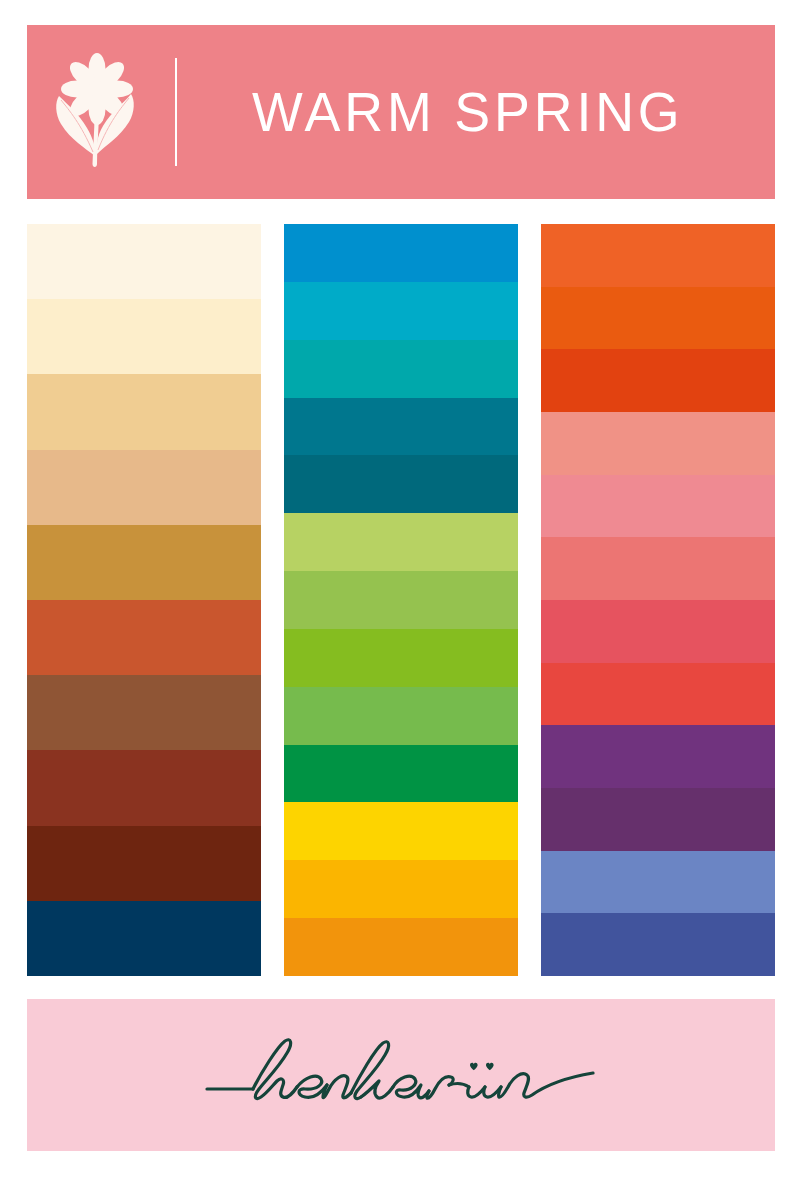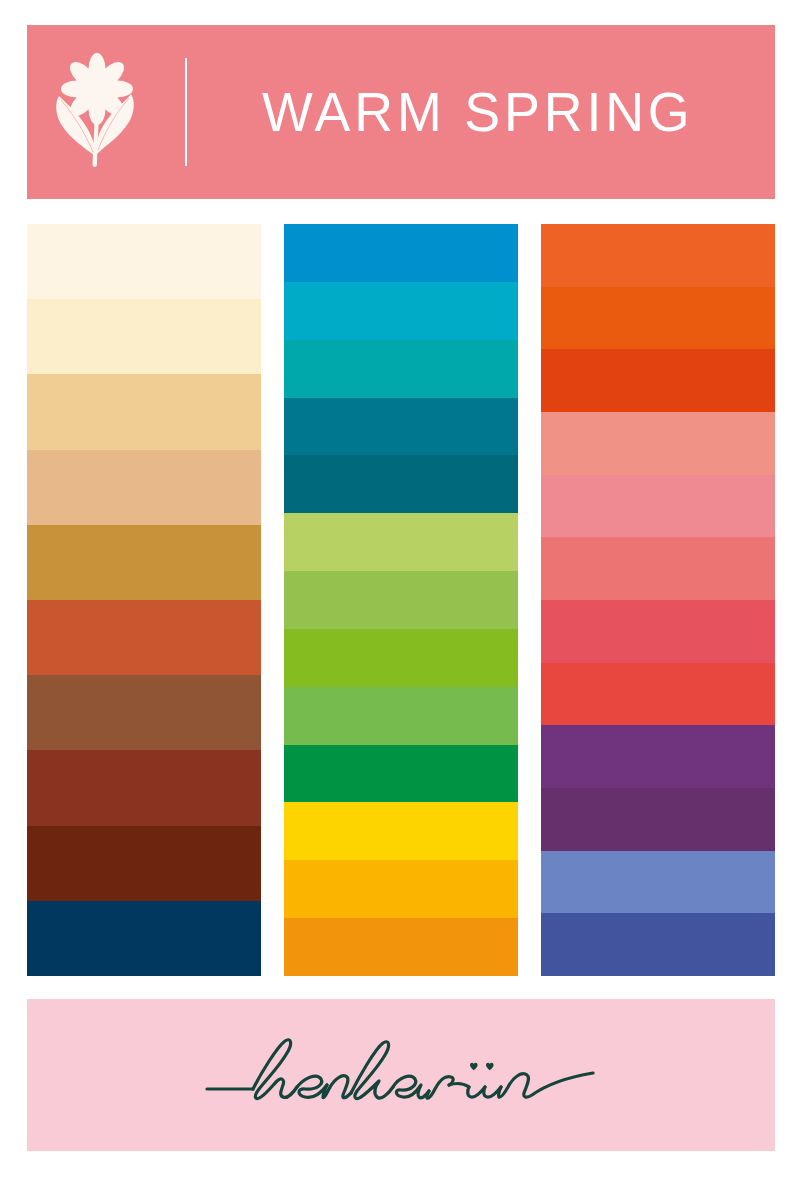--- a/index.html
+++ b/index.html
@@ -26,21 +26,20 @@
   
   .header {
     position: absolute;
     left: 27px;
     top: 25px;
     width: 748px;
     height: 174px;
     background: #ee8288;
     display: flex;
     align-items: center;
-    gap: 10px;
   }
   .logo-wrap {
     width: 140px;
     height: 174px;
     display: flex;
     align-items: center;
     justify-content: center;
     flex: 0 0 auto;
   }
   .logo-svg { display: block; }

